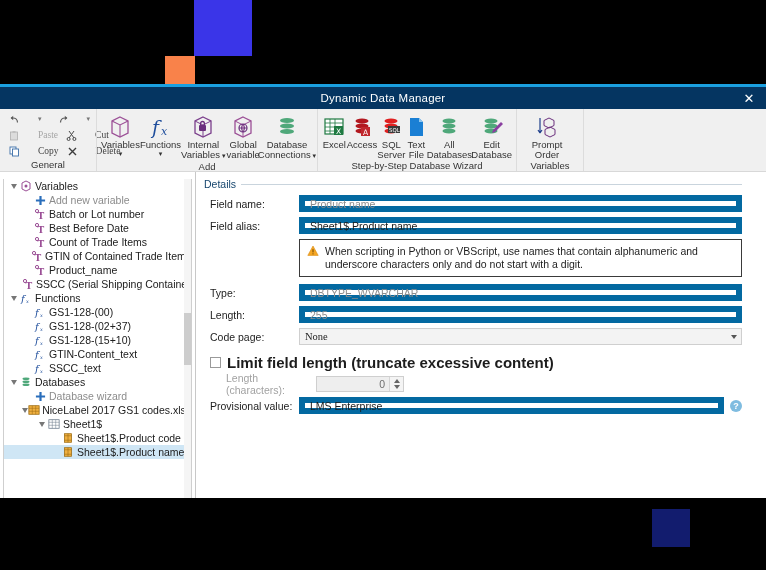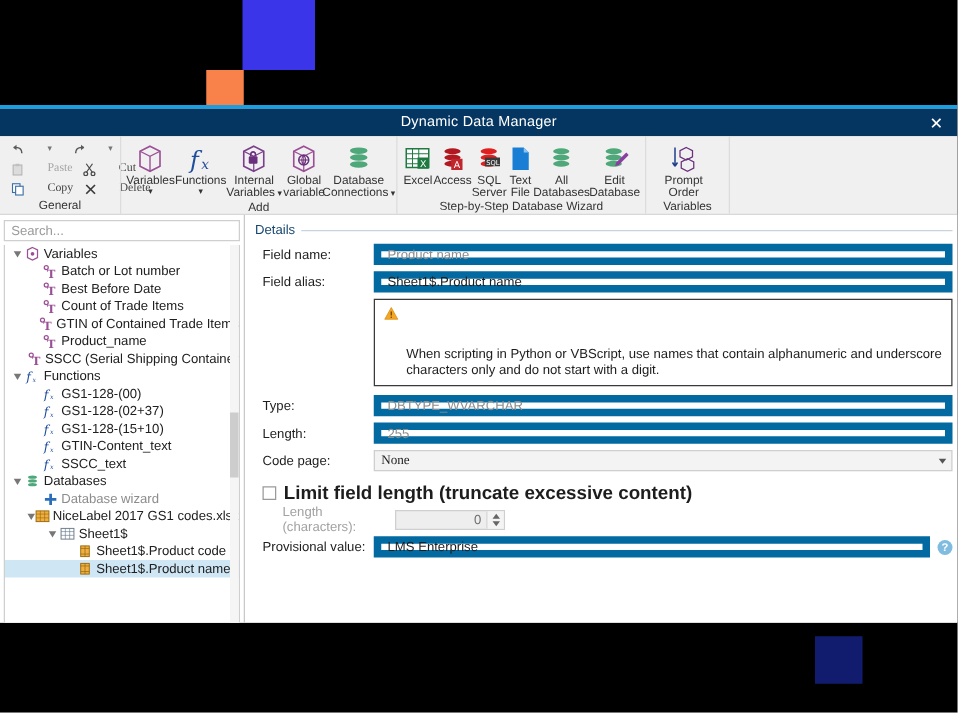--- a/index.html
+++ b/index.html
@@ -82,21 +82,21 @@
   .ti{width:14px;display:flex;align-items:center;justify-content:center;margin-right:2px;}
   .tlabel{line-height:14px;}
   .tlabel.dim{color:#8c8c8c;}
   .indent-1{padding-left:4px;}
   .indent-2{padding-left:18px;}
   .indent-3{padding-left:32px;}
   .indent-4{padding-left:46px;}
   #tree-scroll{position:absolute;right:0;top:0;width:7px;height:100%;background:#f5f5f5;}
   #tree-thumb{position:absolute;right:0;top:134px;width:7px;height:52px;background:#cdcdcd;}
 
-  #right-pane{flex:1;background:#fff;padding:6px 4px 0 8px;box-sizing:border-box;}
+  #right-pane{flex:1;background:#fff;padding:6px 24px 0 8px;box-sizing:border-box;}
 
   .group-head{display:flex;align-items:center;gap:5px;color:#16466e;font-size:10.5px;margin-bottom:5px;}
   .group-head .hr{flex:1;height:1px;background:#c9d4dd;}
 
   .frow{display:flex;align-items:center;height:17px;margin-bottom:5px;}
   .flabel{width:95px;font-size:10.5px;color:#1d1d1d;padding-left:6px;box-sizing:border-box;}
   .flabel.dim{color:#a2a2a2;}
   .finput{flex:1;height:17px;border:6px solid #0369a1;background:#ffffff;
           display:flex;align-items:center;padding:0 5px;font-size:10.5px;color:#1d1d1d;
           box-sizing:border-box;}
@@ -104,21 +104,21 @@
   .finput.filled{color:#1d1d1d;}
 
   .combo{flex:1;height:17px;border:1px solid #cfcfcf;background:#f3f3f3;
          display:flex;align-items:center;padding:0 4px 0 5px;font-size:10.5px;color:#1d1d1d;
          box-sizing:border-box;justify-content:space-between;font-family:Liberation Serif, serif;}
   .caret{width:0;height:0;border-left:3.5px solid transparent;border-right:3.5px solid transparent;
          border-top:4px solid #555;}
 
   #warn-box{margin-left:95px;border:1px solid #3a3a3a;background:#ffffff;
             display:flex;gap:6px;padding:5px 7px;box-sizing:border-box;margin-bottom:7px;}
-  #warn-box .wtext{font-size:10.5px;line-height:13px;color:#1d1d1d;margin-top:32px;}
+  #warn-box .wtext{font-size:10.5px;line-height:13px;color:#1d1d1d;}
 
   .cbrow{display:flex;align-items:center;gap:6px;padding-left:6px;margin-bottom:5px;height:15px;}
   .cbox{width:11px;height:11px;border:1px solid #9a9a9a;background:#fff;box-sizing:border-box;}
   .cblabel{font-size:15px;font-weight:bold;color:#1d1d1d;}
 
   .spin{width:88px;height:16px;border:1px solid #cfcfcf;background:#eeeeee;display:flex;
         box-sizing:border-box;}
   .spin .val{flex:1;display:flex;align-items:center;justify-content:flex-end;
              padding-right:4px;font-size:10.5px;color:#6f6f6f;}
   .spin .arrows{width:13px;border-left:1px solid #d5d5d5;display:flex;flex-direction:column;
@@ -398,34 +398,42 @@
       </div>
       <div class="rgroup-label">Variables</div>
     </div>
 
     <div class="rgroup" id="grp-rest"></div>
   </div>
 
   <div id="win-body">
 
     <div id="left-pane">
-      <div id="search-box">Search...</div>
       <div id="tree">
         <div id="tree-items">
             <div class="tnode indent-1">
               <span class="tw">
                 <span class="arrow open"></span>
               </span>
               <span class="ti">
                 <svg width="12" height="12" viewBox="0 0 24 24">
                   <path d="M12 2l8 4v12l-8 4-8-4V6z" fill="none" stroke="#9b4f96" stroke-width="2"></path>
                   <circle cx="12" cy="12" r="3" fill="#9b4f96"></circle>
                 </svg>
               </span>
               <span class="tlabel">Variables</span>
+            </div>
+            <div class="tnode indent-2">
+              <span class="tw"></span>
+              <span class="ti">
+                <svg width="11" height="11" viewBox="0 0 12 12">
+                  <path d="M6 1v10M1 6h10" stroke="#2a6ebb" stroke-width="2.4"></path>
+                </svg>
+              </span>
+              <span class="tlabel dim">Add new variable</span>
             </div>
             <div class="tnode indent-2">
               <span class="tw"></span>
               <span class="ti">
                 <svg width="12" height="12" viewBox="0 0 12 12">
                   <circle cx="3" cy="3" r="1.6" fill="none" stroke="#9b4f96" stroke-width="1"></circle>
                   <text x="3.5" y="11" font-family="DejaVu Serif, serif" font-size="9" font-weight="bold" fill="#9b4f96">T</text>
                 </svg>
               </span>
               <span class="tlabel">Batch or Lot number</span>

